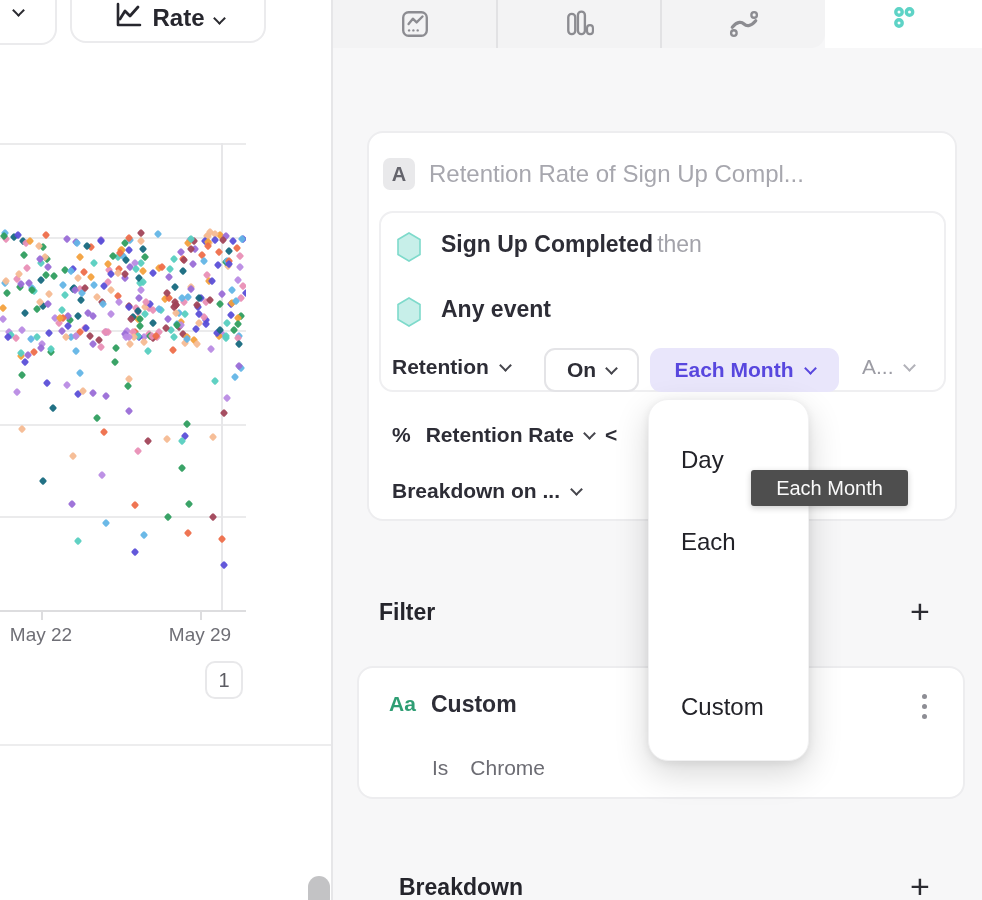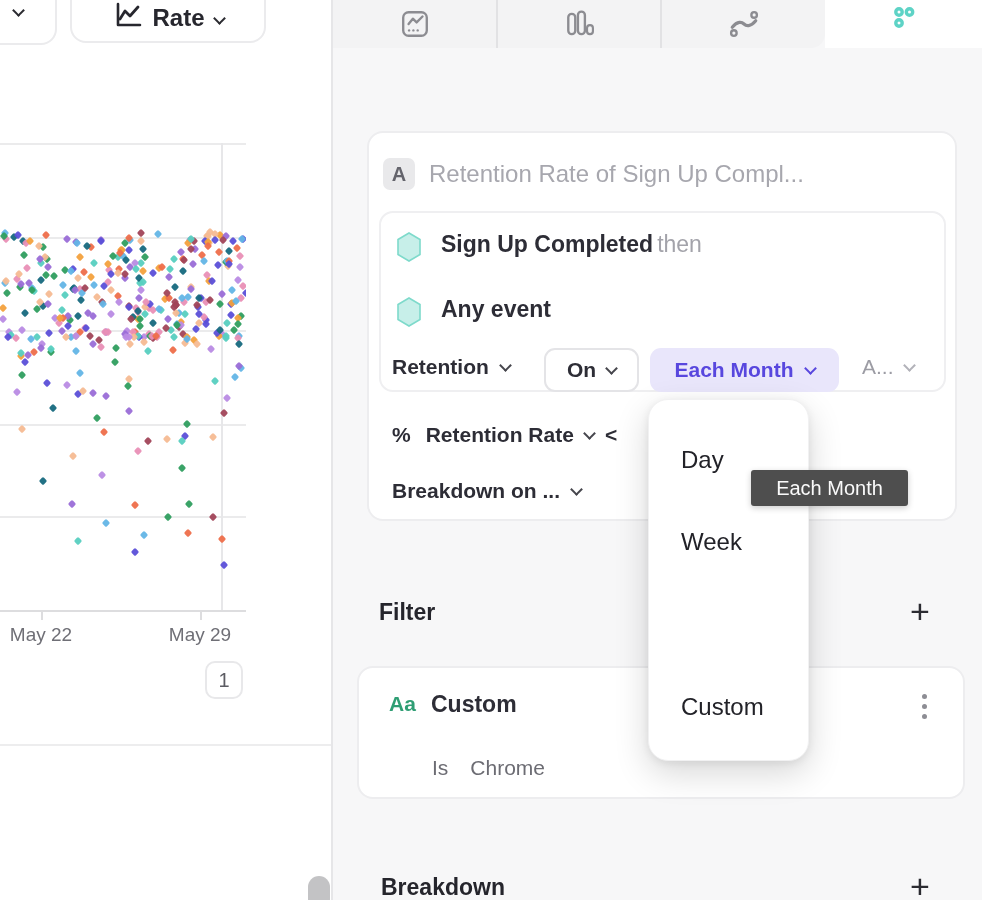--- a/index.html
+++ b/index.html
@@ -564,24 +564,24 @@
   <div class="kebab">
       <i></i>
       <i></i>
       <i></i>
     </div>
   <div class="op-val">
     <span>Is</span>
     <span>Chrome</span>
   </div>
 
-  <div class="section-heading" style="left:381px; top:874px;">Breakdown</div>
+  <div class="section-heading" style="left:399px; top:874px;">Breakdown</div>
   <div class="plus" style="left:905px; top:872px;">+</div>
 
   <div class="dropdown">
     <div class="dd-item" style="top:46px;">Day</div>
-    <div class="dd-item" style="top:128px;">Week</div>
+    <div class="dd-item" style="top:128px;">Each</div>
     <div class="dd-item" style="top:293px;">Custom</div>
   </div>
 
   <div class="tooltip">Each Month</div>
 
 </div>
 
 </body></html>

